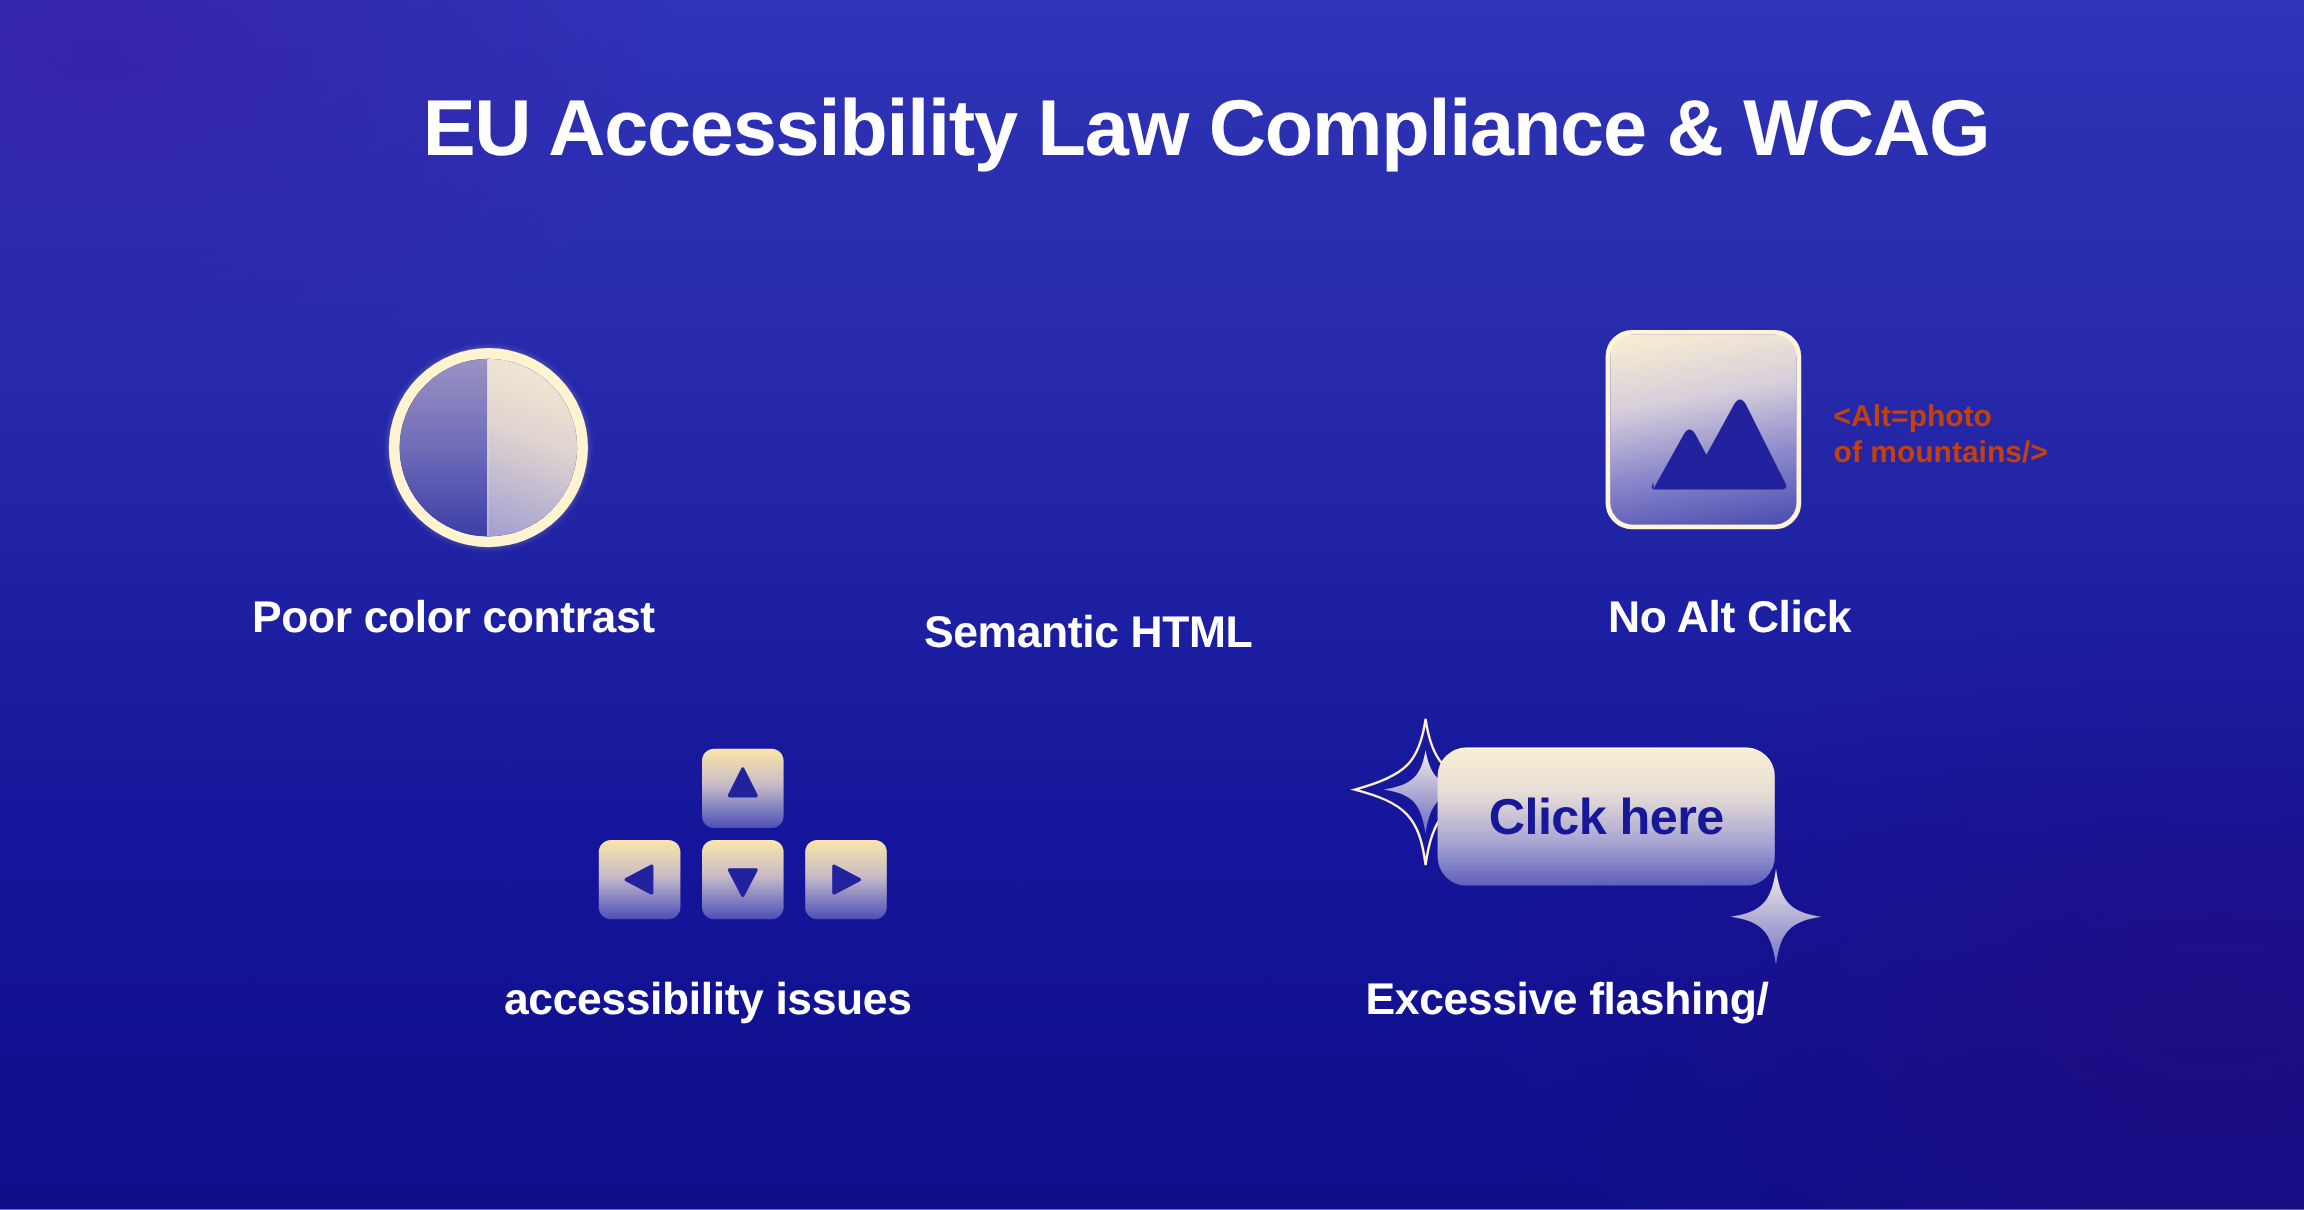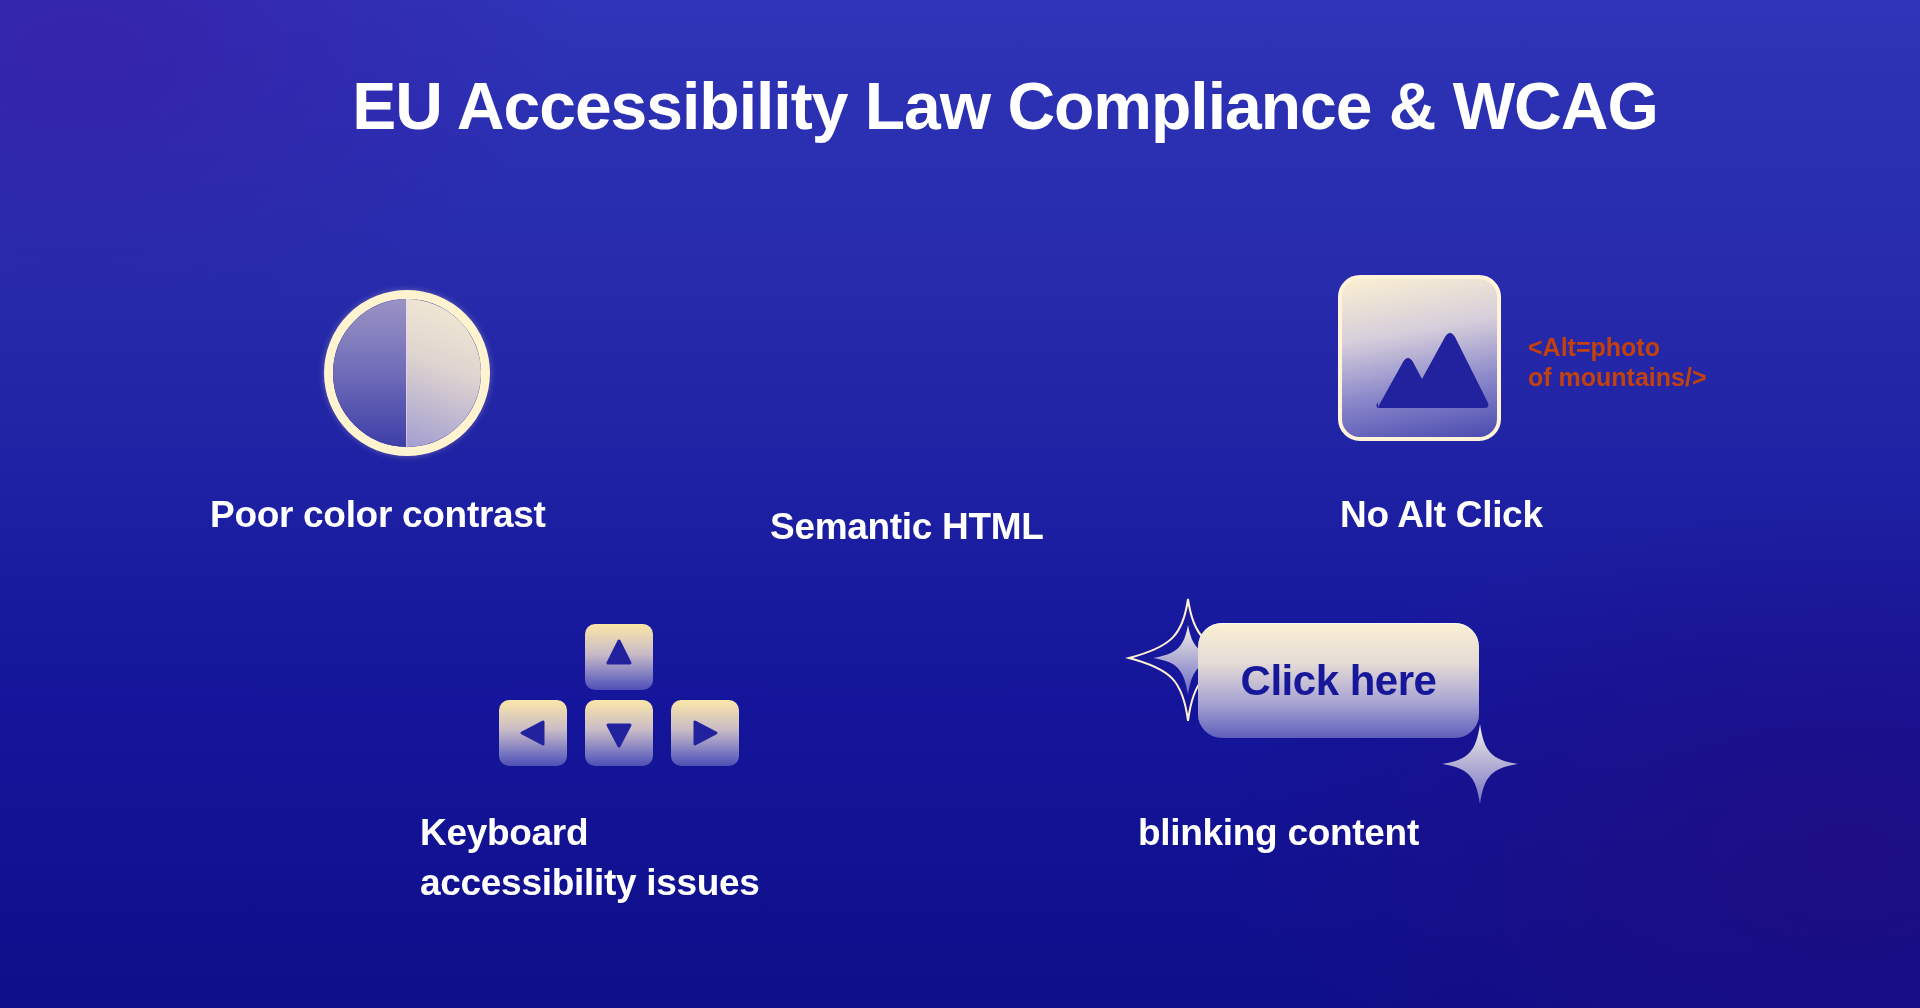--- a/index.html
+++ b/index.html
@@ -105,21 +105,20 @@
         <path d="M23 25 L45 25 L34 46 Z" fill="#22229e" stroke="#22229e" stroke-width="3" stroke-linejoin="round"></path>
       </svg>
   </div>
   <div class="key" style="left:172px; top:76px;">
     <svg width="68" height="66">
         <path d="M45 33 L24 22 L24 44 Z" fill="#22229e" stroke="#22229e" stroke-width="3" stroke-linejoin="round"></path>
       </svg>
   </div>
 </div>
 <div class="label" style="left:420px; top:808px; width:400px;">
-  <div>Keyboard</div>
   <div>accessibility issues</div>
 </div>
 
 <svg class="abs" style="left:1125px; top:595px;" width="120" height="130" viewBox="0 0 120 130">
   <defs>
     <linearGradient id="sg" x1="0" y1="0" x2="0" y2="1">
       <stop offset="0" stop-color="#f3eee6"></stop>
       <stop offset="1" stop-color="#6a69c2"></stop>
     </linearGradient>
   </defs>
@@ -132,14 +131,14 @@
 <svg class="abs" style="left:1440px; top:722px;" width="80" height="84" viewBox="0 0 80 84">
   <defs>
     <linearGradient id="sg2" x1="0" y1="0" x2="0" y2="1">
       <stop offset="0" stop-color="#f3eee6"></stop>
       <stop offset="1" stop-color="#7573c6"></stop>
     </linearGradient>
   </defs>
   <path d="M40 2 C44 30 52 38 78 42 C52 46 44 54 40 82 C36 54 28 46 2 42 C28 38 36 30 40 2 Z" fill="url(#sg2)"></path>
 </svg>
 <div class="label" style="left:1138px; top:808px; width:400px;">
-  <div>blinking content</div>
+  <div>Excessive flashing/</div>
 </div>
 
 </body></html>

